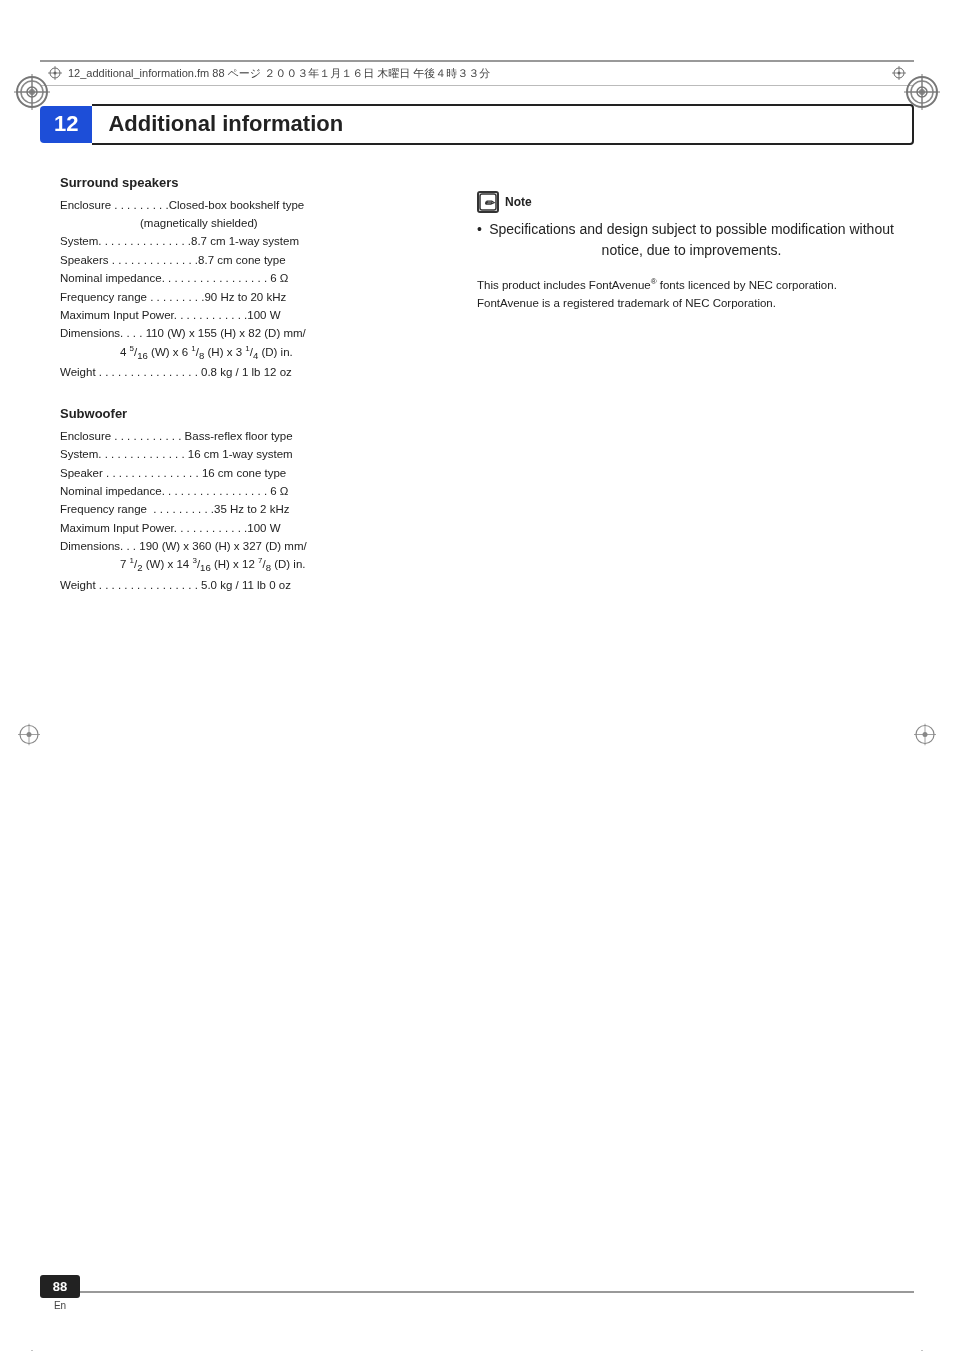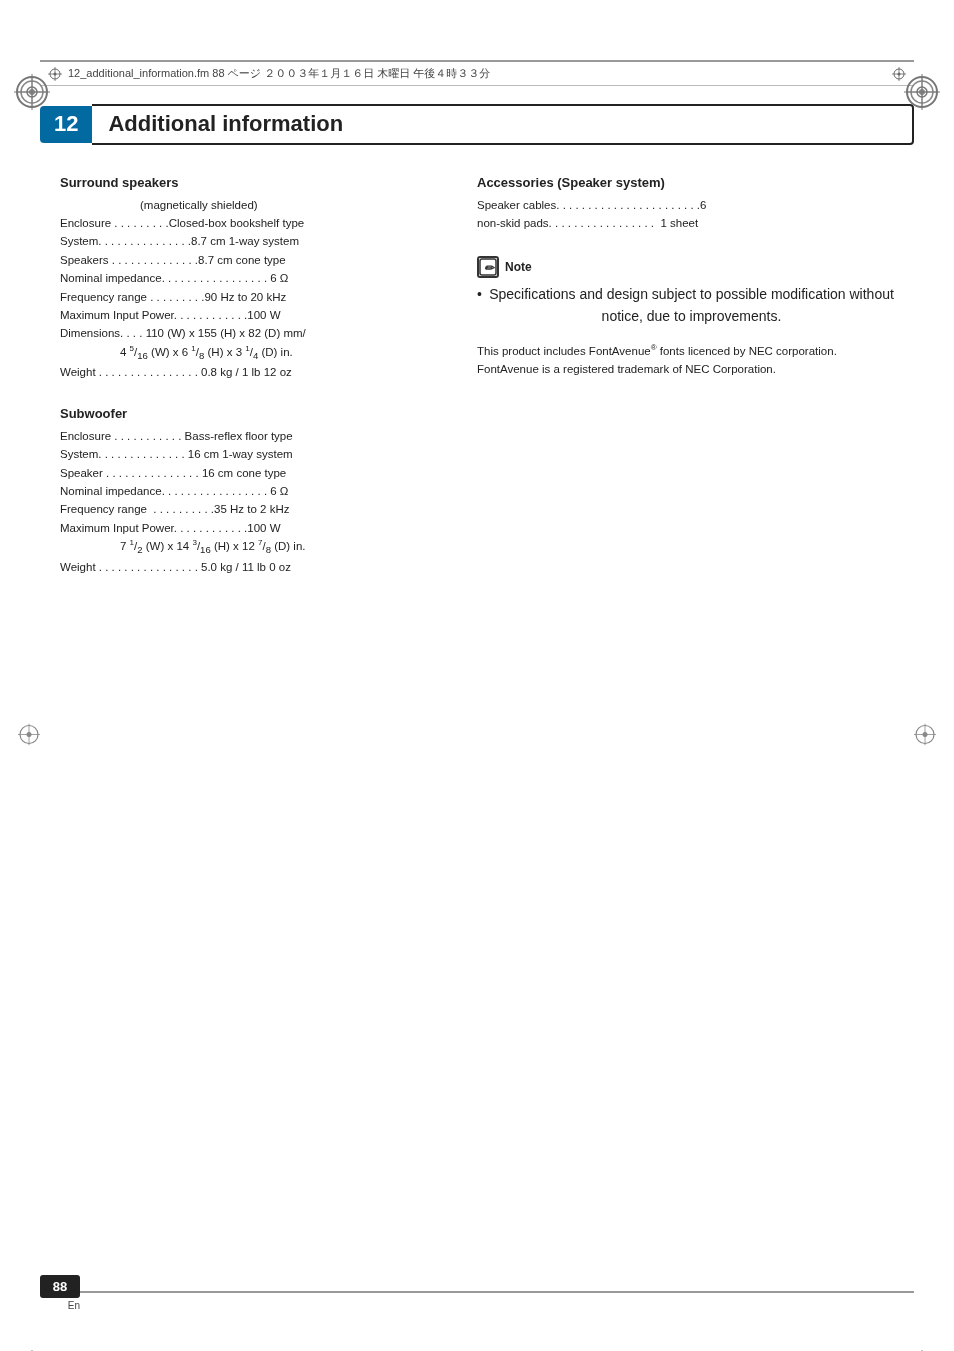--- a/index.html
+++ b/index.html
@@ -24,34 +24,34 @@
 
     
     .file-info-bar {
       border-top: 2px solid #999;
       border-bottom: 1px solid #bbb;
       margin: 60px 40px 0 40px;
       padding: 4px 8px;
       font-size: 11px;
       color: #444;
       display: flex;
-      align-items: flex-end;
+      align-items: flex-start;
       gap: 6px;
     }
 
     
     .chapter-header {
       margin: 18px 40px 0 40px;
       display: flex;
       align-items: center;
       gap: 0;
     }
 
     .chapter-number-box {
-      background: #0369a1;
+      background: #1d4ed8;
       color: #fff;
       font-size: 22px;
       font-weight: bold;
       padding: 4px 14px;
       border-radius: 4px 0 0 4px;
       line-height: 1.3;
       min-width: 48px;
       text-align: center;
     }
 
@@ -163,21 +163,21 @@
       font-weight: bold;
       padding: 4px 10px;
       border-radius: 3px;
       text-align: center;
       min-width: 40px;
     }
 
     .page-lang {
       font-size: 10px;
       color: #444;
-      text-align: right;
+      text-align: center;
       margin-top: 2px;
     }
   </style>
 </head>
 <body>
 
 <div class="page">
 
   <div style="position:absolute; top:18px; left:18px;">
     <svg width="28" height="28" viewBox="0 0 28 28">
@@ -218,58 +218,52 @@
     <div class="chapter-title-box">Additional information</div>
   </div>
 
   <div class="content-area">
 
     <div class="col-left">
 
       <div class="spec-section">
         <div class="section-title">Surround speakers</div>
         <div class="spec-table">
+          <p>Enclosure . . . . . . . . .Closed-box bookshelf type</p>
           <p style="padding-left:80px;">(magnetically shielded)</p>
-          <p>Enclosure . . . . . . . . .Closed-box bookshelf type</p>
           <p>System. . . . . . . . . . . . . . .8.7 cm 1-way system</p>
           <p>Speakers . . . . . . . . . . . . . .8.7 cm cone type</p>
           <p>Nominal impedance. . . . . . . . . . . . . . . . . 6 Ω</p>
           <p>Frequency range . . . . . . . . .90 Hz to 20 kHz</p>
           <p>Maximum Input Power. . . . . . . . . . . .100 W</p>
           <p>Dimensions. . . . 110 (W) x 155 (H) x 82 (D) mm/</p>
           <p style="padding-left:60px;">4 <sup>5</sup>/<sub>16</sub> (W) x 6 <sup>1</sup>/<sub>8</sub> (H) x 3 <sup>1</sup>/<sub>4</sub> (D) in.</p>
           <p>Weight . . . . . . . . . . . . . . . . 0.8 kg / 1 lb 12 oz</p>
         </div>
       </div>
 
       <div class="spec-section">
         <div class="section-title">Subwoofer</div>
         <div class="spec-table">
           <p>Enclosure . . . . . . . . . . . Bass-reflex floor type</p>
           <p>System. . . . . . . . . . . . . . 16 cm 1-way system</p>
           <p>Speaker . . . . . . . . . . . . . . . 16 cm cone type</p>
           <p>Nominal impedance. . . . . . . . . . . . . . . . . 6 Ω</p>
           <p>Frequency range  . . . . . . . . . .35 Hz to 2 kHz</p>
           <p>Maximum Input Power. . . . . . . . . . . .100 W</p>
+          <p>Dimensions. . . 190 (W) x 360 (H) x 327 (D) mm/</p>
           <p style="padding-left:60px;">7 <sup>1</sup>/<sub>2</sub> (W) x 14 <sup>3</sup>/<sub>16</sub> (H) x 12 <sup>7</sup>/<sub>8</sub> (D) in.</p>
           <p>Weight . . . . . . . . . . . . . . . . 5.0 kg / 11 lb 0 oz</p>
         </div>
       </div>
 
     </div>
 
     <div class="col-right">
 
-      <div class="spec-section">
-        <div class="section-title">Accessories (Speaker system)</div>
-        <div class="spec-table">
-          <p>Speaker cables. . . . . . . . . . . . . . . . . . . . . . .6</p>
-          <p>non-skid pads. . . . . . . . . . . . . . . . .  1 sheet</p>
-        </div>
-      </div>
 
       <div class="note-box">
         <div class="note-header">
           <div class="note-icon">
             <svg width="18" height="18" viewBox="0 0 18 18">
               <rect x="1" y="1" width="16" height="16" rx="2" fill="none" stroke="#333" stroke-width="1.5"></rect>
               <text x="5" y="14" font-size="12" font-style="italic" font-weight="bold" fill="#333" font-family="Arial">✏</text>
             </svg>
           </div>
           <span>Note</span>

